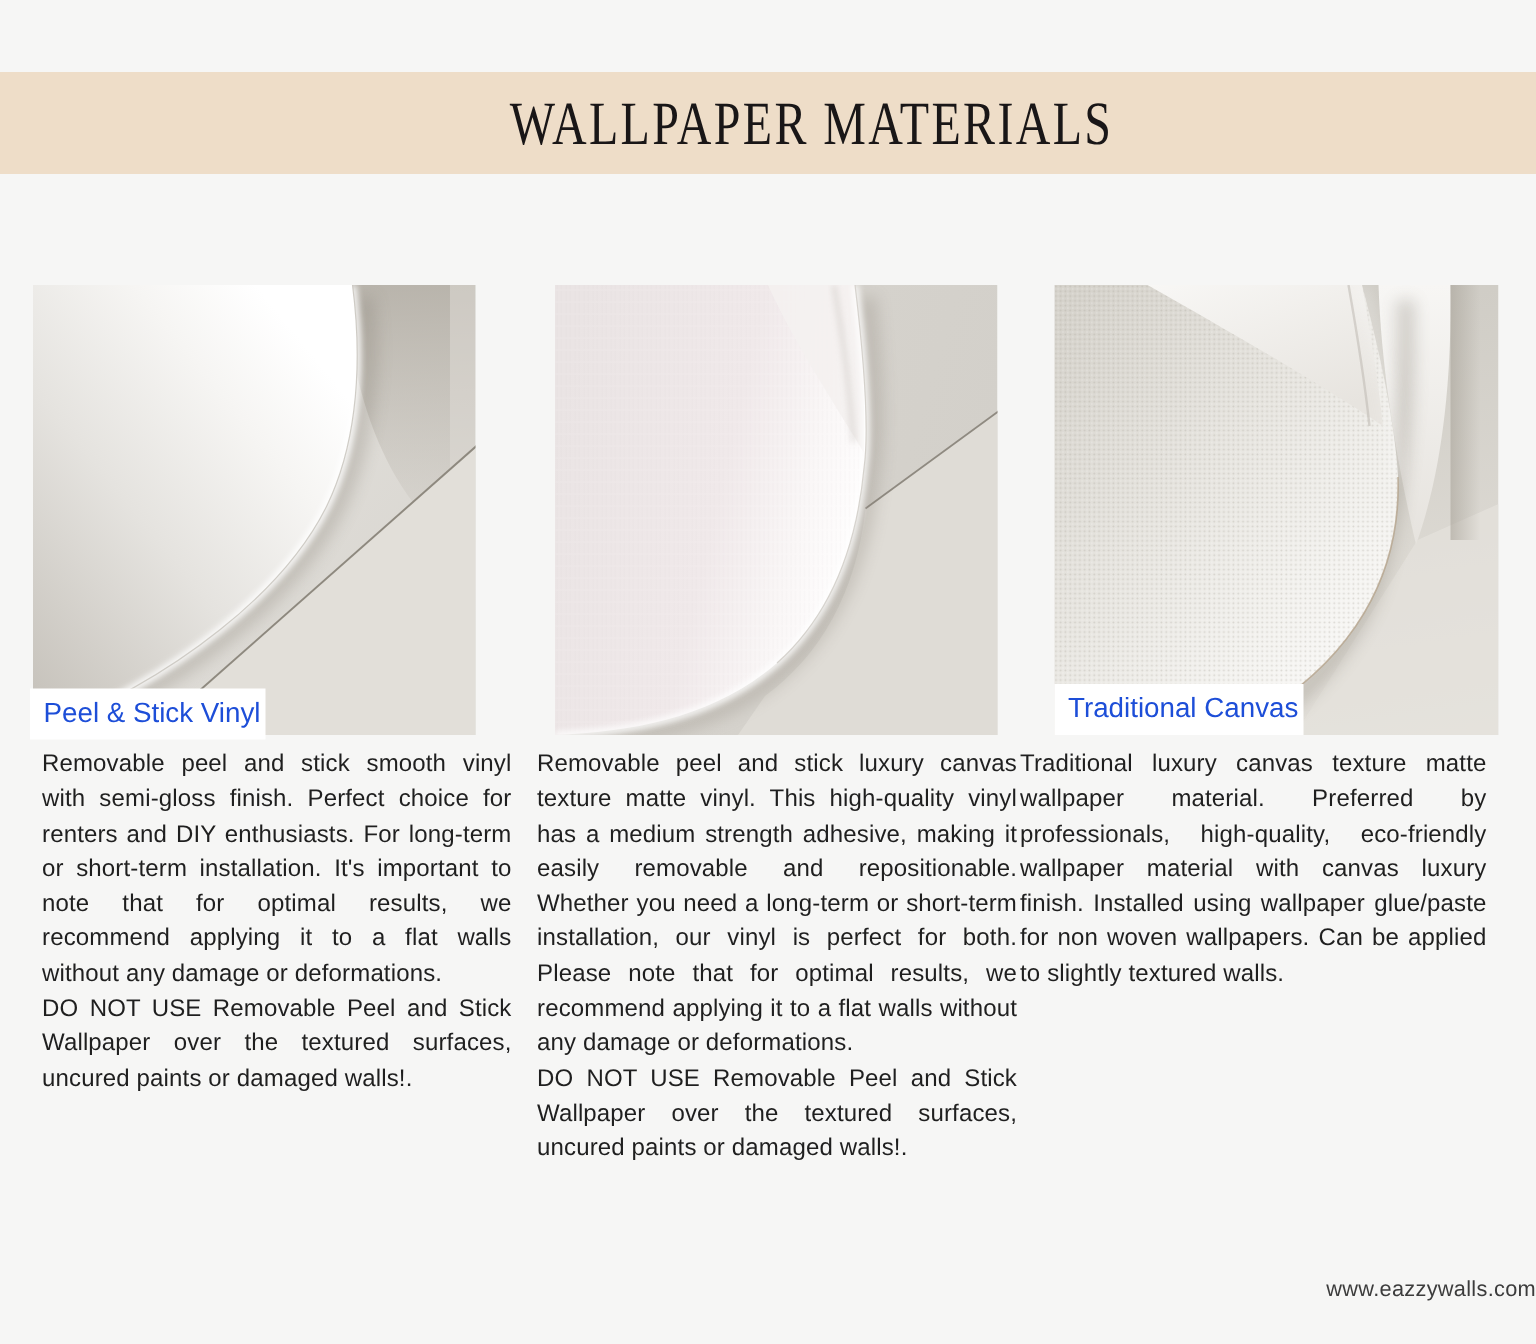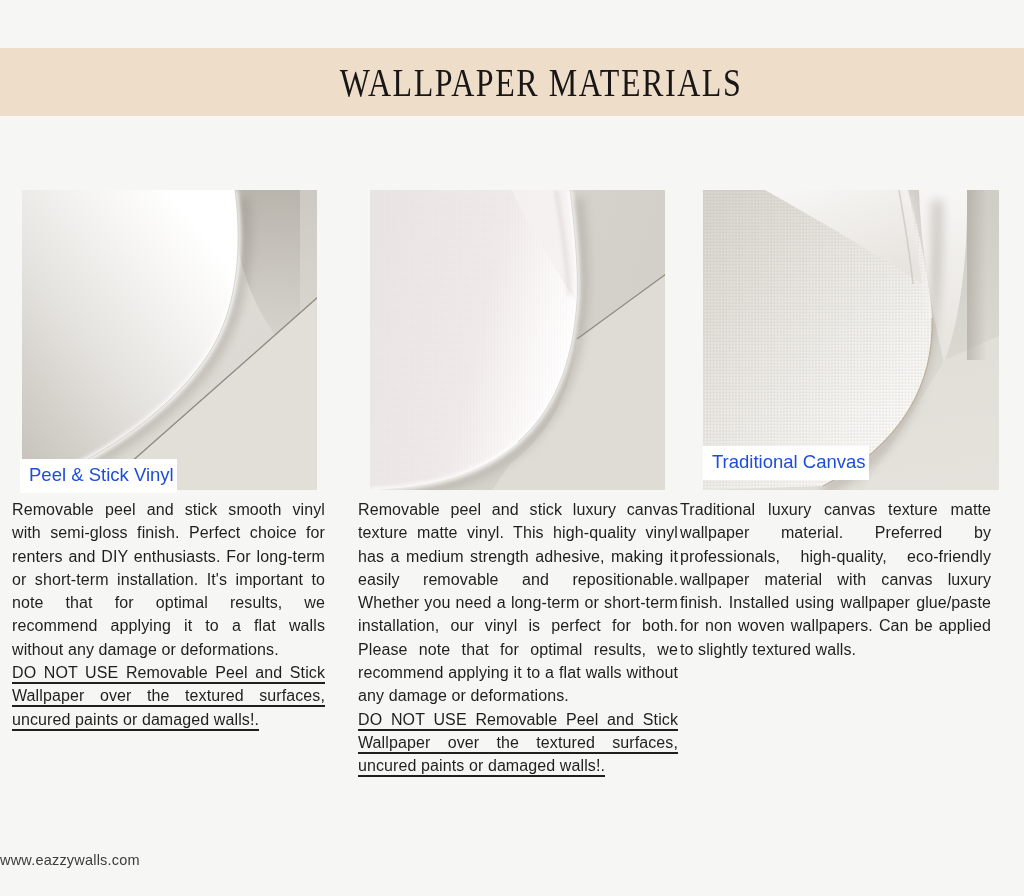--- a/index.html
+++ b/index.html
@@ -27,40 +27,39 @@
   #fig-2 { left:370px; }
   #fig-3 { left:703px; width:296px; }
   .figure svg { display:block; width:100%; height:100%; }
   .photo-label {
     position:absolute; left:0; bottom:0;
     background:#ffffff; color:#1d4ed8;
     font-size:18.5px; line-height:1;
     padding:7px 3px 9px 9px; white-space:nowrap;
   }
   #fig-1 .photo-label { left:-2px; bottom:-3px; }
-  #fig-3 .photo-label { bottom:10px; }
+  #fig-3 .photo-label { bottom:0; }
   
   .text-col {
     position:absolute; top:498px;
     font-size:16px; line-height:23.3px; letter-spacing:0.1px;
     text-align:justify; text-justify:inter-word;
   }
-  #text-1 { left:12px;  width:313px; }
+  #text-1 { left:28px;  width:313px; }
   #text-2 { left:358px; width:320px; }
   #text-3 { left:680px; width:311px; }
   .text-col p { margin:0; }
   .warning {
-    text-decoration:underline;
     text-decoration-thickness:1.6px;
     text-underline-offset:4px;
   }
   
   .footer {
     position:absolute; top:852px; left:0; width:1024px;
-    text-align:left; font-size:14.5px; color:#3c3c3c; letter-spacing:0.2px;
+    text-align:right; font-size:14.5px; color:#3c3c3c; letter-spacing:0.2px;
   }
 </style>
 </head>
 <body>
 
 <div class="banner">
   <div class="banner-title">WALLPAPER MATERIALS</div>
 </div>
 
 <div class="figure" id="fig-1">

